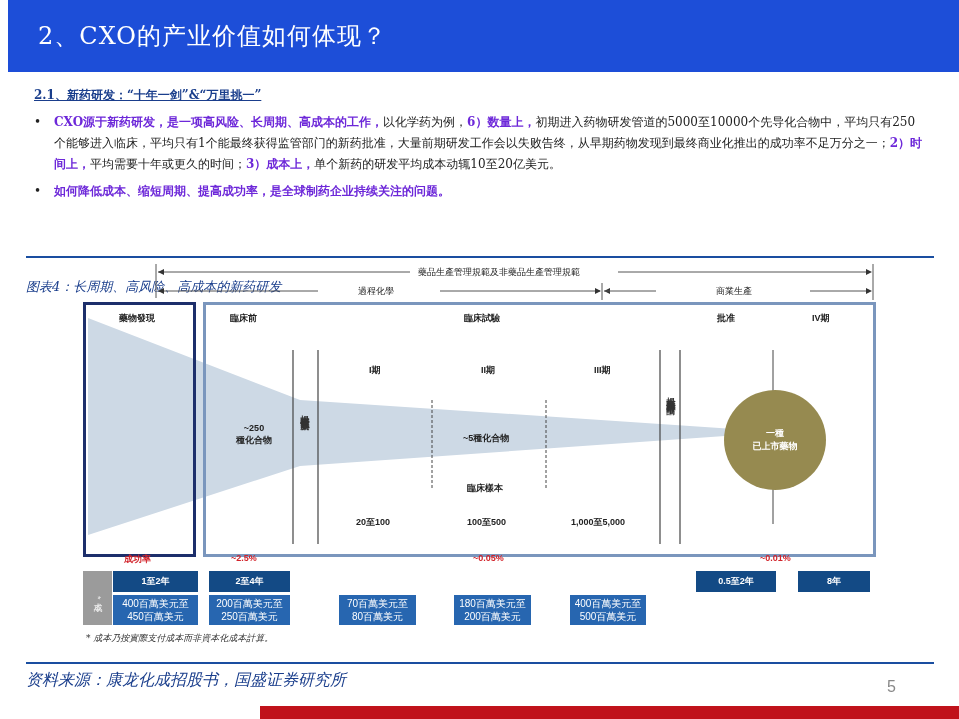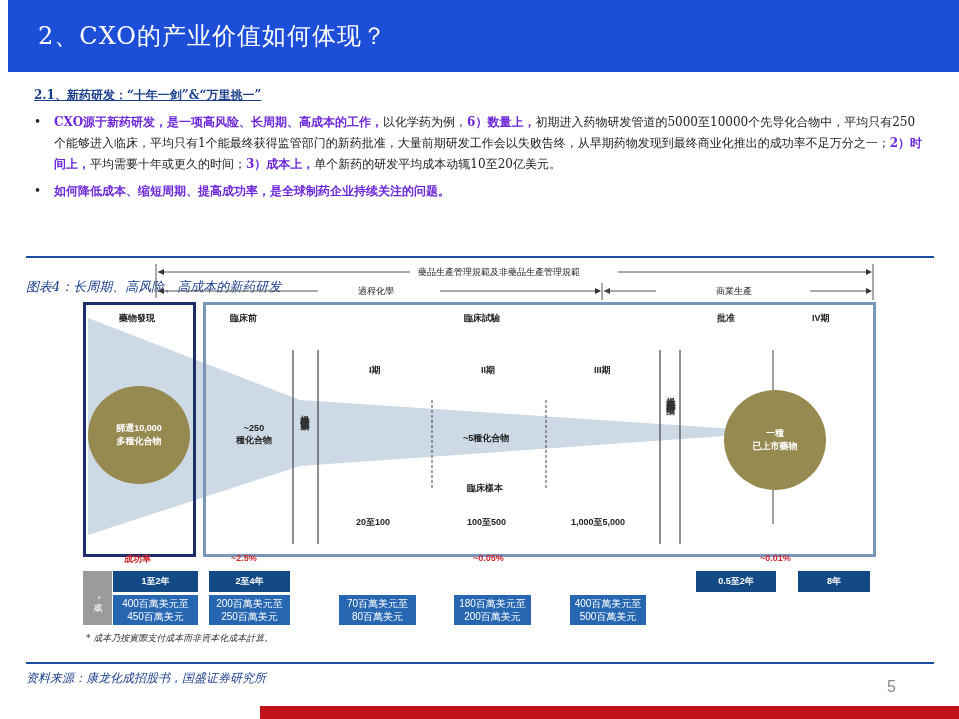--- a/index.html
+++ b/index.html
@@ -7,21 +7,21 @@
   .header { position: absolute; left: 8px; top: 0; width: 959px; height: 72px; background: #1d4ed8; }
   .header h1 { position: absolute; left: 30px; top: 20px; color: #fff; font-size: 24px; font-weight: normal; font-family: "DejaVu Serif", serif; letter-spacing: 1px; }
   .subtitle { position: absolute; left: 34px; top: 87px; font-size: 12px; font-weight: bold; color: #1a3e8c; text-decoration: underline; }
   .bullets { position: absolute; left: 34px; top: 112px; width: 890px; font-size: 12px; line-height: 21px; color: #222; }
   .bullet { position: relative; padding-left: 20px; margin-bottom: 6px; }
   .bullet::before { content: "•"; position: absolute; left: 0; top: 0; }
   .bullet b { font-weight: bold; color: #6d28d9; }
   .fig-title { position: absolute; left: 26px; top: 236px; font-size: 13px; font-style: italic; color: #1a3e8c; margin-top: 42px; }
   .fig-rule { position: absolute; left: 26px; top: 256px; width: 908px; height: 2px; background: #1a4ea0; }
   .src-rule { position: absolute; left: 26px; top: 662px; width: 908px; height: 2px; background: #1a4ea0; }
-  .source { position: absolute; left: 26px; top: 670px; font-size: 12px; font-style: italic; color: #1a3e8c; }
+  .source { position: absolute; left: 26px; top: 670px; font-size: 16px; font-style: italic; color: #1a3e8c; }
   .pagenum { position: absolute; left: 887px; top: 678px; font-size: 16px; color: #888; font-family: "Liberation Sans", sans-serif; }
   .redbar { position: absolute; left: 260px; top: 706px; width: 699px; height: 13px; background: #c0121b; }
 
   .dg { position: absolute; left: 0; top: 0; width: 959px; height: 719px; font-family: "Liberation Sans", sans-serif; }
   .lbl { position: absolute; font-size: 9px; color: #222; white-space: nowrap; }
   .lbl.b { font-weight: bold; }
   .red { color: #d2232a; font-weight: bold; font-size: 9px; margin-top: 14px; }
   .box-disc { position: absolute; left: 83px; top: 302px; width: 113px; height: 255px; border: 3px solid #1d2f6b; }
   .box-main { position: absolute; left: 203px; top: 302px; width: 673px; height: 255px; border: 3px solid #7a96bd; }
   .circle { position: absolute; border-radius: 50%; background: #968a50; color: #fff; font-size: 9px; font-weight: bold; text-align: center; display: flex; flex-direction: column; align-items: center; justify-content: center; line-height: 13px; }
@@ -92,24 +92,20 @@
   <div class="lbl b" style="left:119px;top:312px">藥物發現</div>
   <div class="lbl b" style="left:230px;top:312px">臨床前</div>
   <div class="lbl b" style="left:464px;top:312px">臨床試驗</div>
   <div class="lbl b" style="left:717px;top:312px">批准</div>
   <div class="lbl b" style="left:812px;top:312px">IV期</div>
 
   <div class="lbl b" style="left:369px;top:364px">I期</div>
   <div class="lbl b" style="left:481px;top:364px">II期</div>
   <div class="lbl b" style="left:594px;top:364px">III期</div>
 
-  <div class="circle" style="left:88px;top:386px;width:102px;height:98px">
-    <span>篩選10,000</span>
-    <span>多種化合物</span>
-  </div>
   <div class="lbl b" style="left:234px;top:422px;text-align:center;width:40px;line-height:12px">
     <div>~250</div>
     <div>種化合物</div>
   </div>
   <div class="vtext" style="left:298px;top:408px">提交研究性新藥</div>
   <div class="lbl b" style="left:463px;top:432px">~5種化合物</div>
   <div class="lbl b" style="left:467px;top:482px">臨床樣本</div>
   <div class="lbl b" style="left:356px;top:516px">20至100</div>
   <div class="lbl b" style="left:467px;top:516px">100至500</div>
   <div class="lbl b" style="left:571px;top:516px">1,000至5,000</div>

